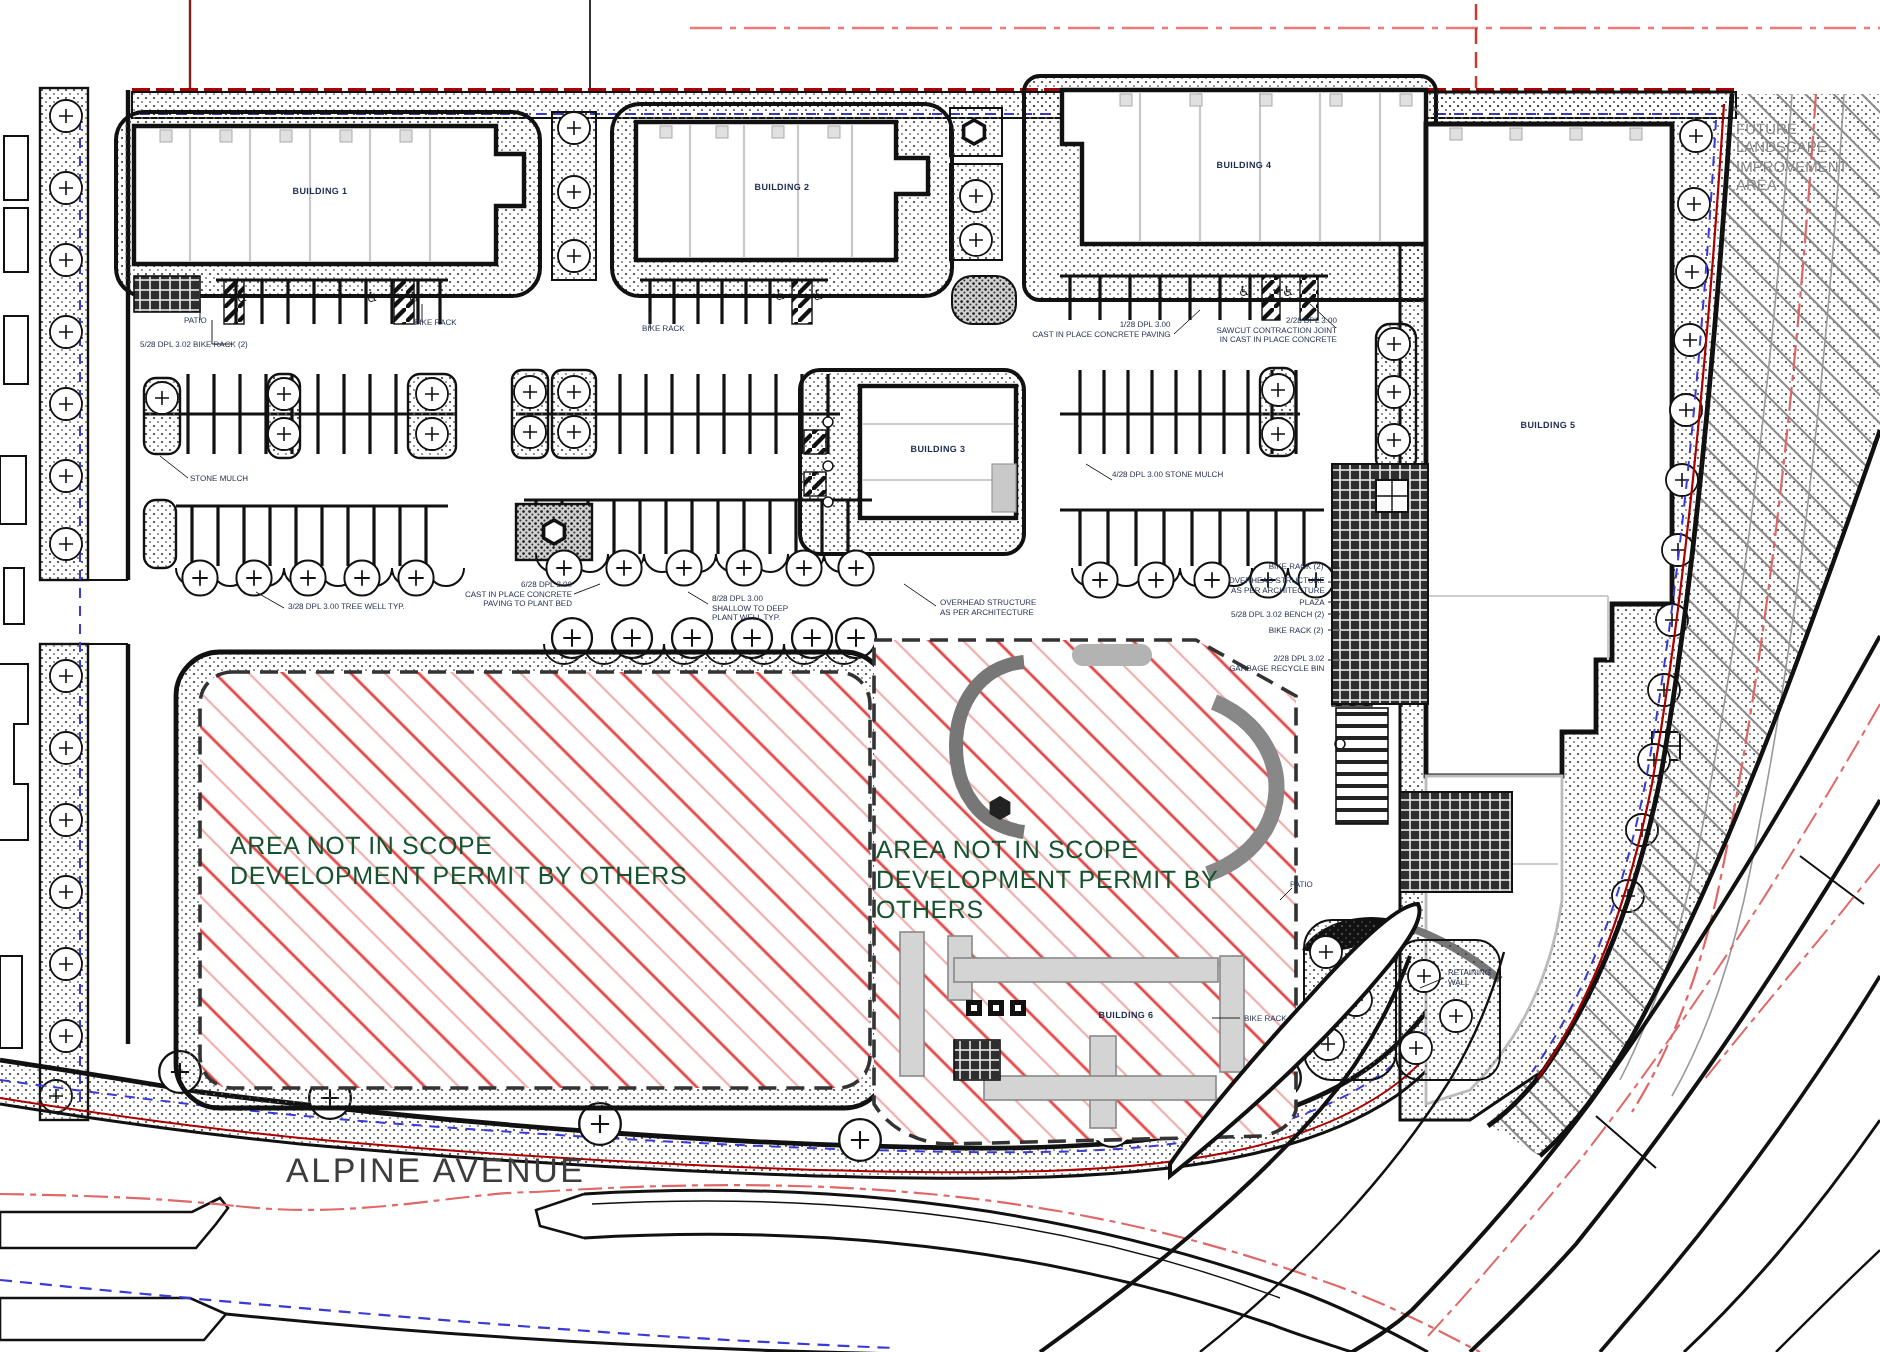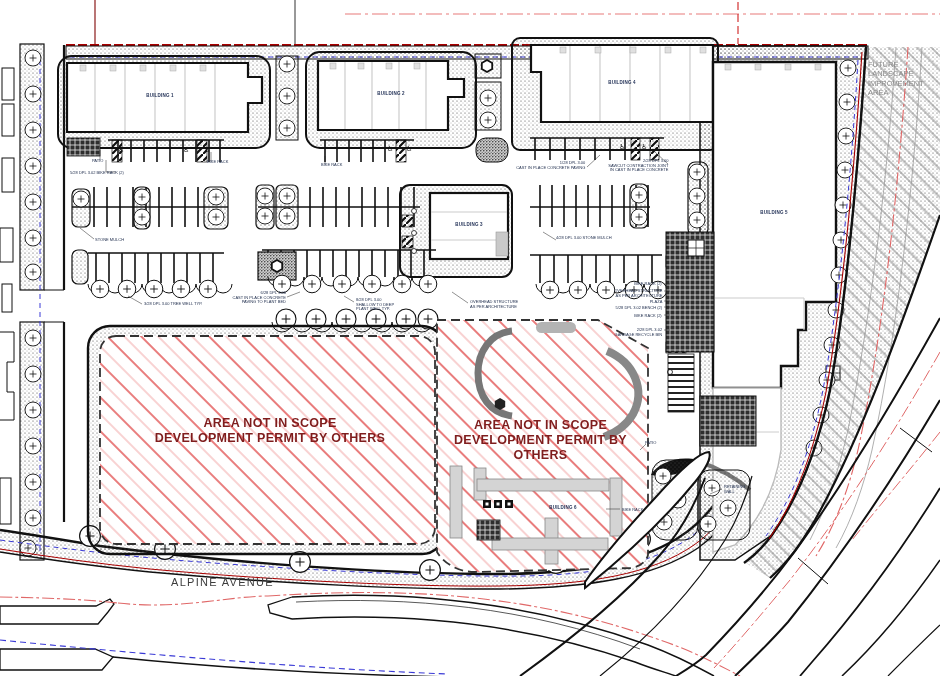--- a/index.html
+++ b/index.html
@@ -5,23 +5,23 @@
   html,body{margin:0;padding:0;background:#ffffff;}
   #stage{position:relative;width:940px;height:676px;overflow:hidden;background:#fff;
          font-family:"Liberation Sans","DejaVu Sans",sans-serif;}
   #plan-svg{position:absolute;left:0;top:0;z-index:1;}
   .lbl{position:absolute;z-index:3;color:#22304f;white-space:pre-line;line-height:1.2;}
   .bldg{font-size:9px;font-weight:bold;letter-spacing:.4px;transform:scale(.5);
         transform-origin:50% 0;text-align:center;width:120px;color:#1c2b52;}
   .bldg6{width:90px;}
   .anno{font-size:8px;transform:scale(.5);transform-origin:0 0;color:#22304f;}
   .anno.r{transform-origin:100% 0;text-align:right;}
-  .scope{font-size:12.5px;color:#7f1d1d;text-align:center;letter-spacing:.3px;
-         font-weight:700;line-height:1.18;}
-  .street{font-size:11px;color:#3d3d3d;letter-spacing:1.3px;margin-left:28px;}
+  .scope{font-size:12.5px;color:#14532d;text-align:left;letter-spacing:.3px;
+         font-weight:400;line-height:1.18;}
+  .street{font-size:17px;color:#3d3d3d;letter-spacing:1.3px;}
   .future{font-size:7.5px;color:#8a8a8a;line-height:1.25;}
   .acc{position:absolute;z-index:3;font-size:7px;color:#111;line-height:1;}
 </style>
 </head>
 <body>
 
 <div id="stage">
 
 <svg id="plan-svg" width="940" height="676" viewBox="0 0 940 676">
   <defs>

